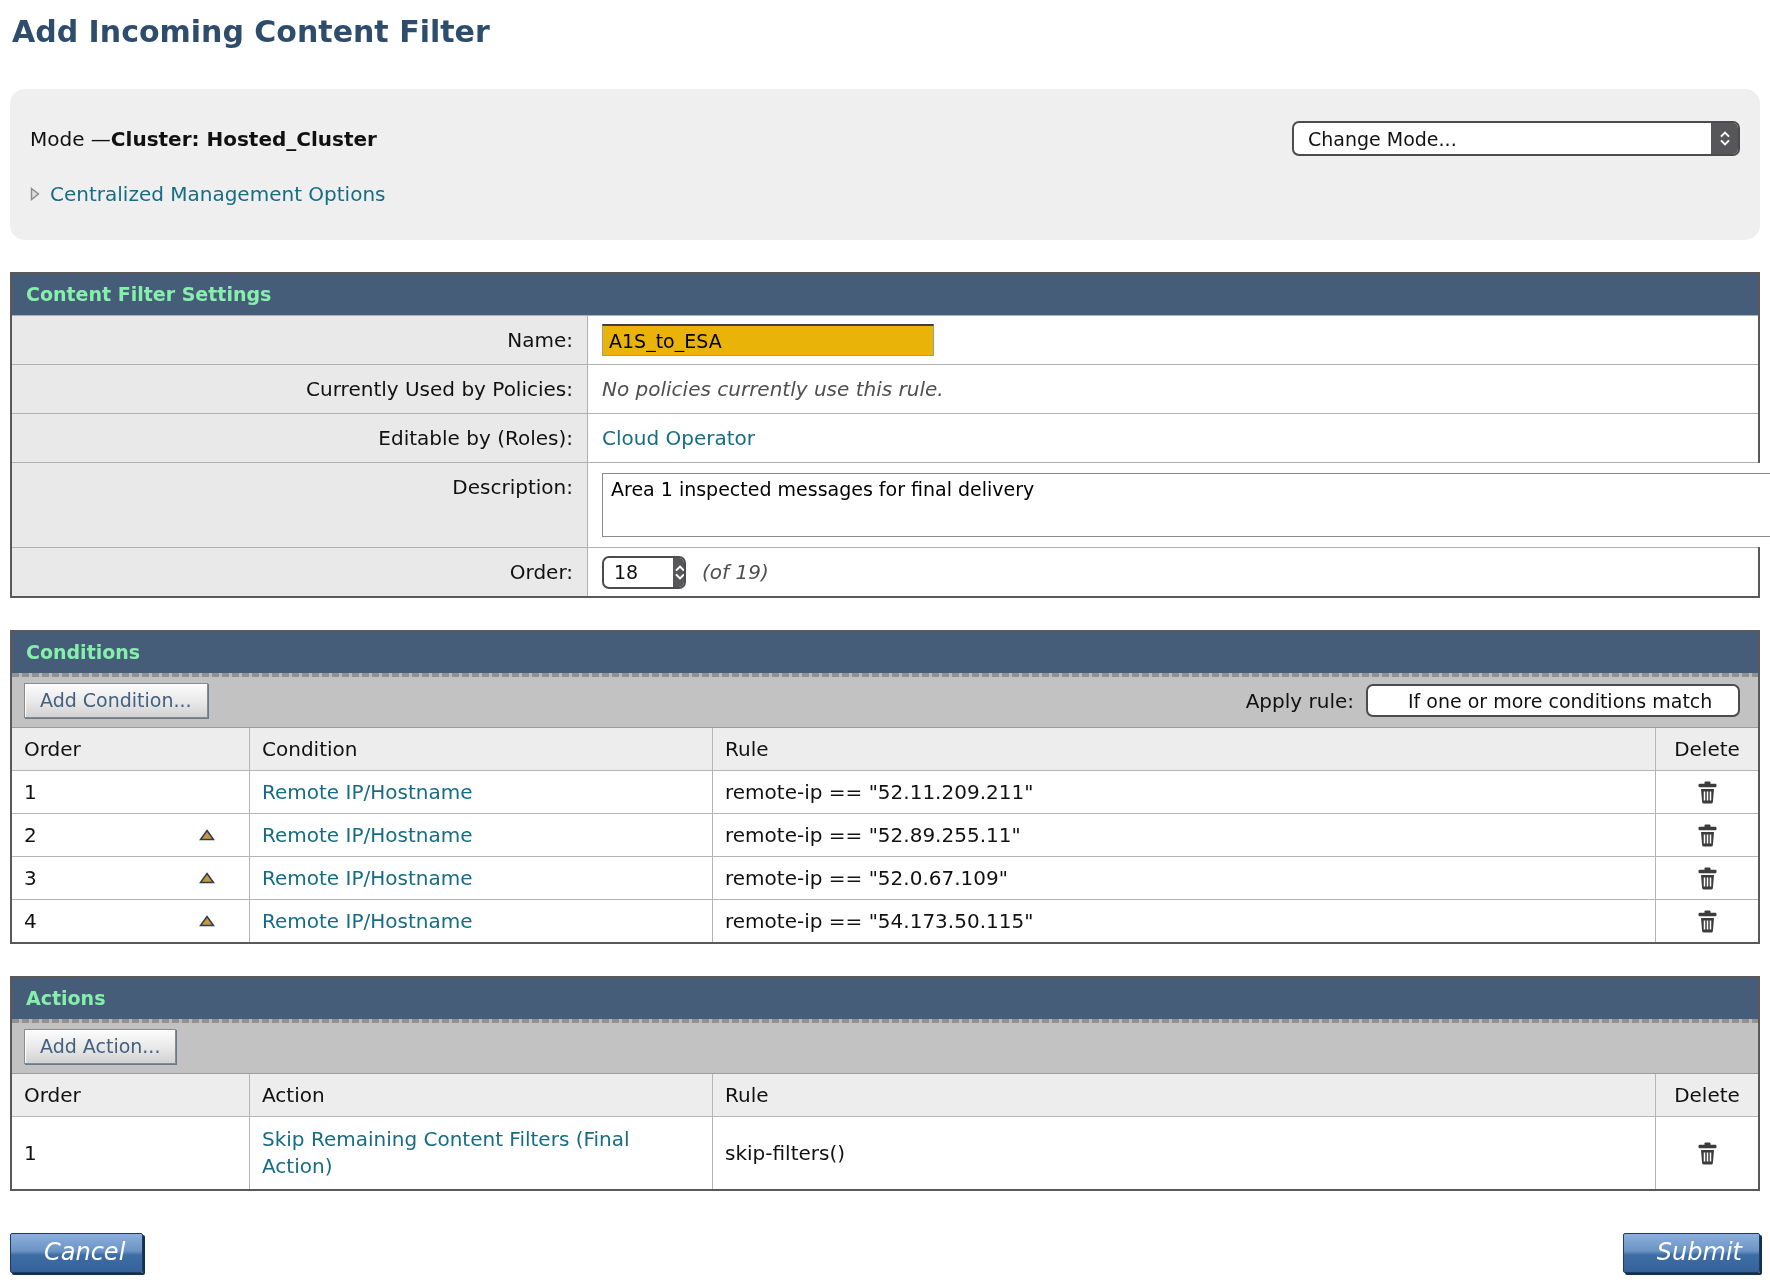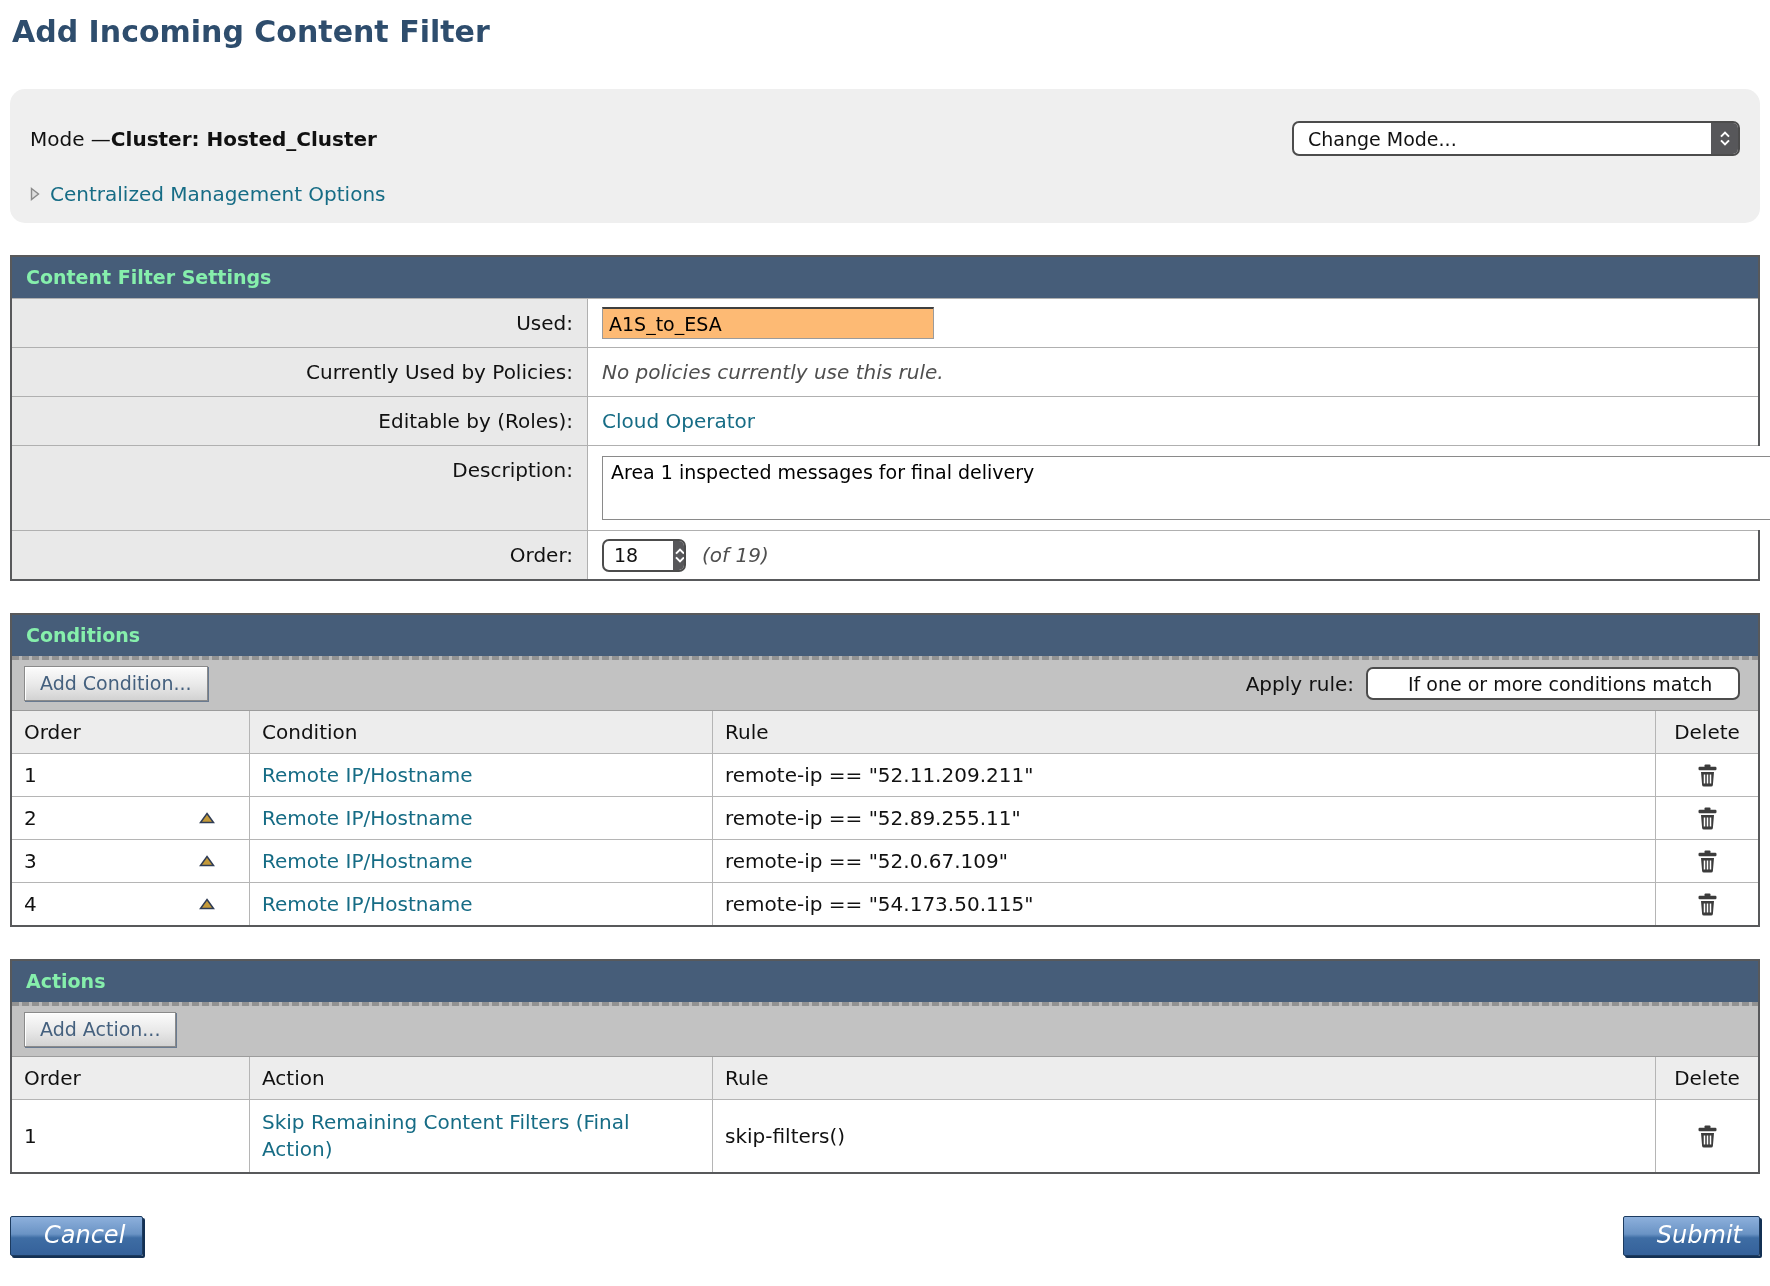--- a/index.html
+++ b/index.html
@@ -16,21 +16,21 @@
     font-size: 30px;
     font-weight: bold;
     color: #2e4d6d;
     margin: 6px 0 0 2px;
   }
 
   
   .mode-box {
     margin-top: 40px;
     background: #efefef;
-    padding: 32px 20px 17px 20px;
+    padding: 32px 20px 34px 20px;
     border-radius: 15px;
   }
   .mode-row { display: flex; align-items: center; justify-content: space-between; }
   .mode-text { font-size: 20px; }
   .mode-text .bold { font-weight: bold; }
   .mgmt-row { margin-top: 26px; display: flex; align-items: center; }
   .disclosure { margin-right: 10px; display: inline-flex; }
   a.link, .link {
     color: #166c85;
     text-decoration: none;
@@ -108,21 +108,21 @@
   }
   .name-input {
     width: 332px;
     height: 32px;
     font-family: "DejaVu Sans", "Liberation Sans", sans-serif;
     font-size: 19px;
     padding: 2px 6px;
     border: 1px solid #9b9b9b;
     border-top: 2px solid #3f3f3f;
     outline: none;
-    background: #fdba74;
+    background: #eab308;
   }
   .italic-note { font-style: italic; color: #4f4f4f; }
   .desc-wrap { position: relative; margin: 4px 0; }
   .desc-textarea {
     width: 1196px;
     height: 64px;
     resize: none;
     font-family: "DejaVu Sans", "Liberation Sans", sans-serif;
     font-size: 19px;
     padding: 4px 8px;
@@ -229,21 +229,21 @@
           </svg>
       </span>
       <span class="link">Centralized Management Options</span>
     </div>
   </div>
 
   <div class="panel">
     <div class="panel-header">Content Filter Settings</div>
 
     <div class="settings-row">
-      <div class="settings-label">Used:</div>
+      <div class="settings-label">Name:</div>
       <div class="settings-value">
         <input class="name-input" type="text" value="A1S_to_ESA" style="">
       </div>
     </div>
 
     <div class="settings-row">
       <div class="settings-label">Currently Used by Policies:</div>
       <div class="settings-value">
           <span class="italic-note">No policies currently use this rule.</span>
         </div>

